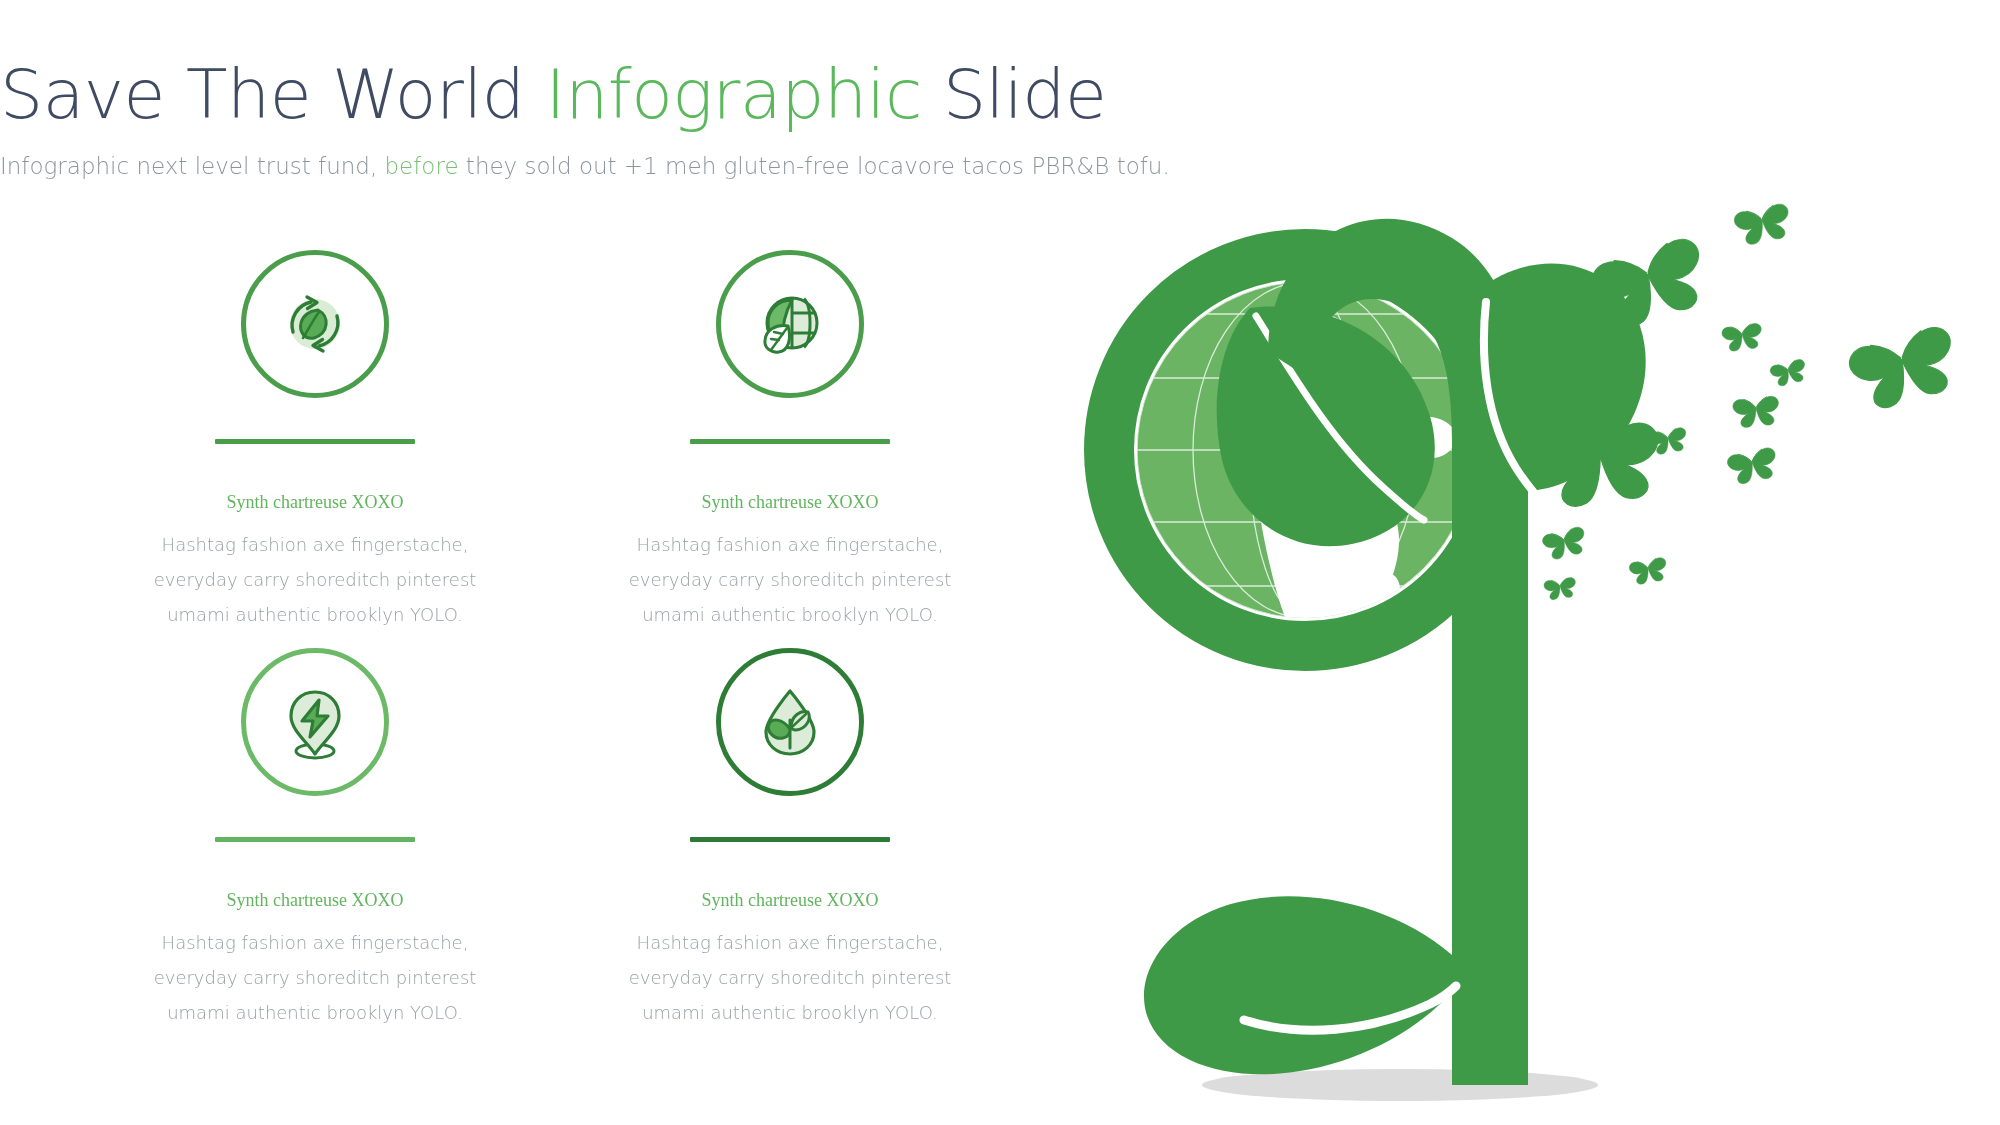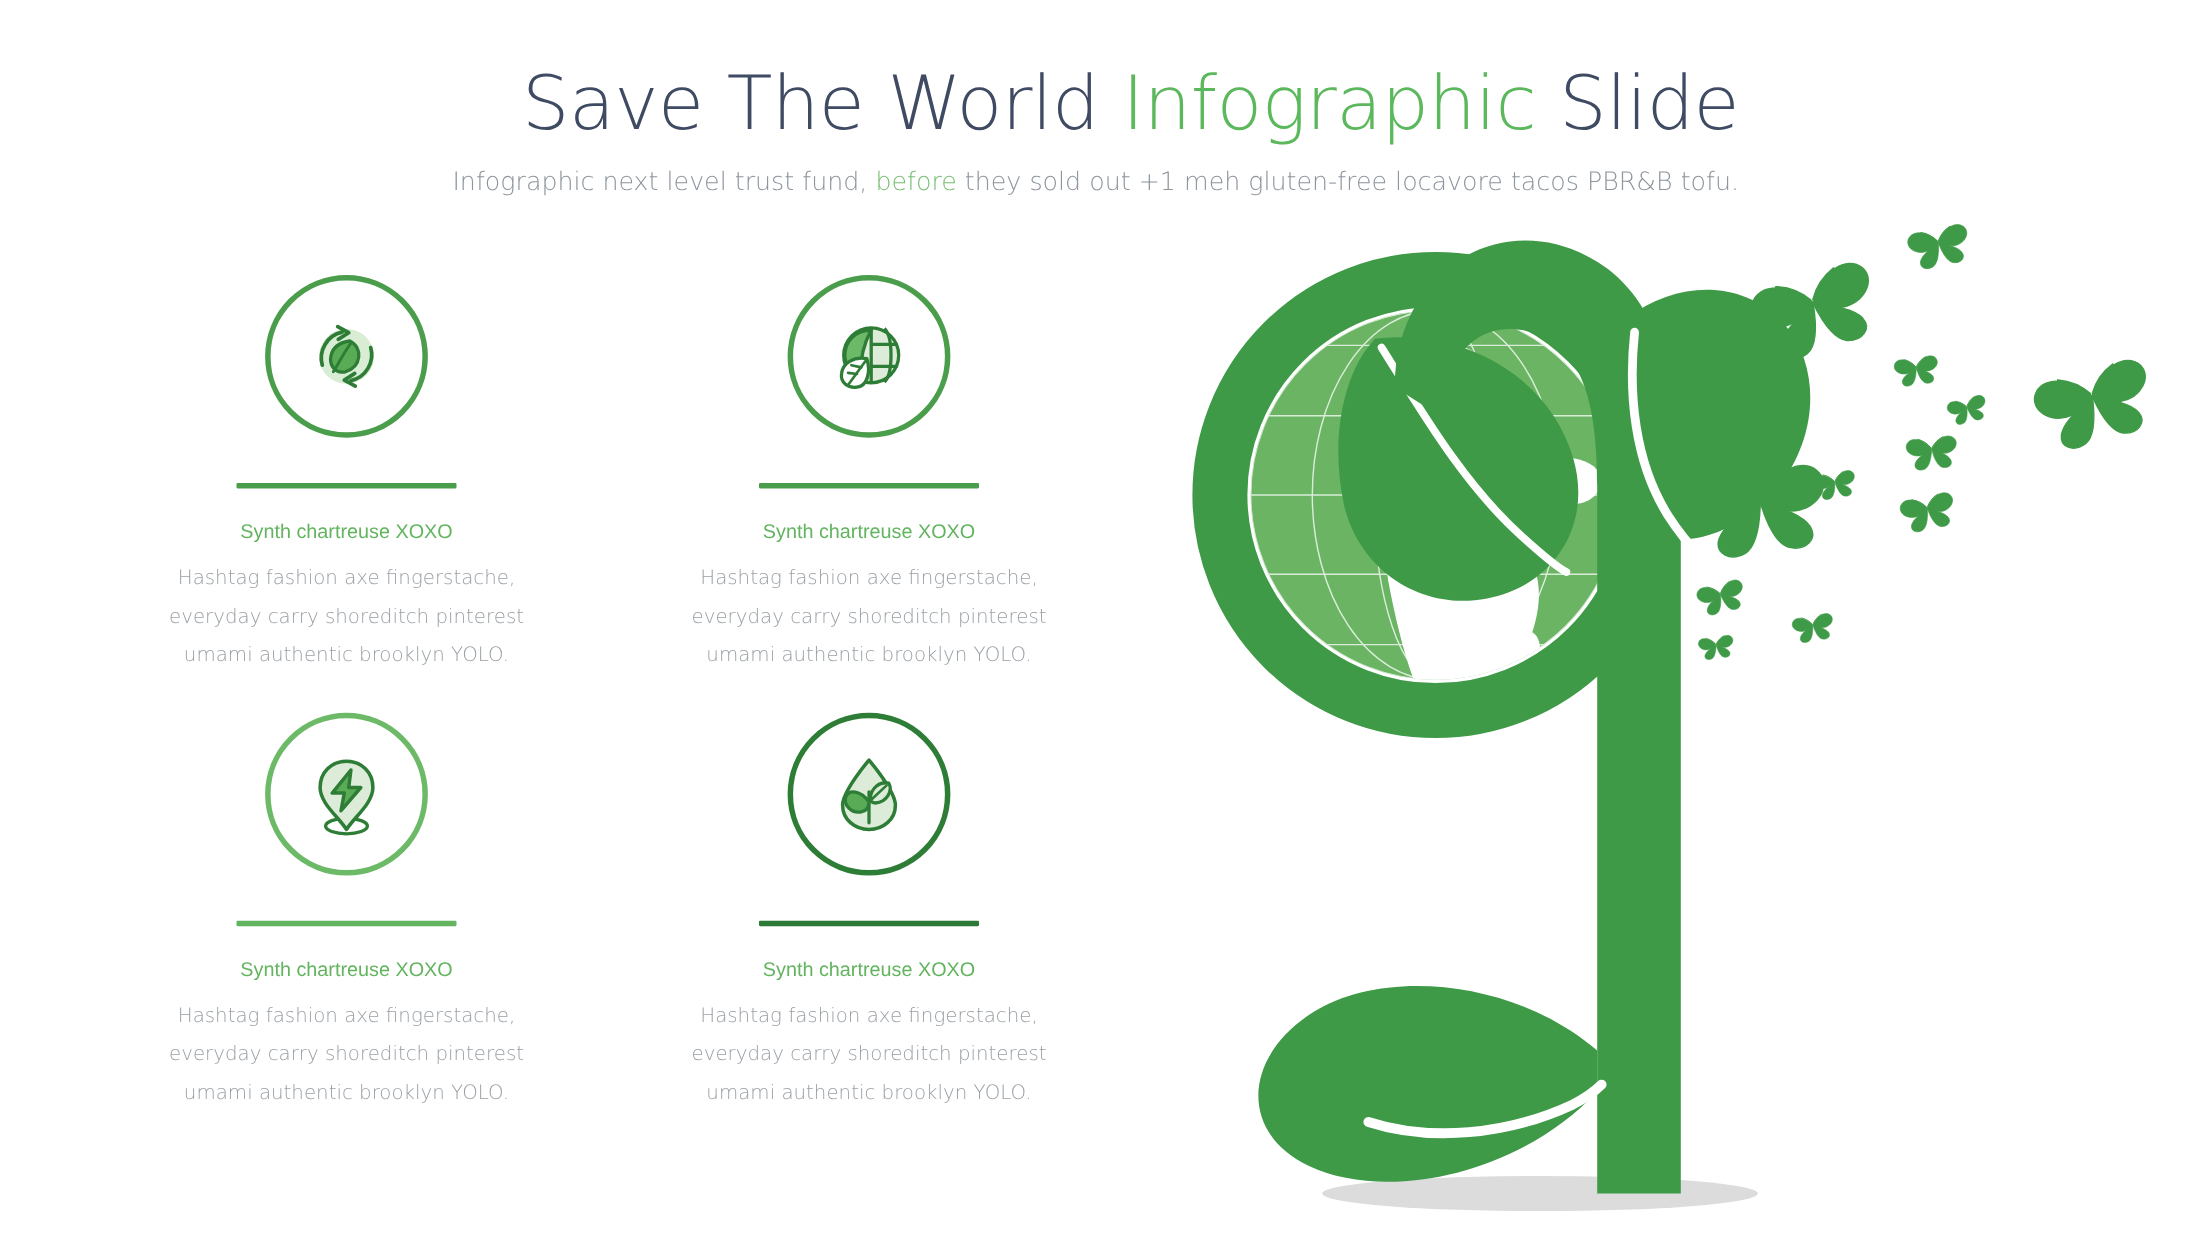--- a/index.html
+++ b/index.html
@@ -6,21 +6,21 @@
   body{
     width:2000px;height:1125px;
     background:#ffffff;
     font-family:"Liberation Sans", sans-serif;
     overflow:hidden;
     position:relative;
   }
   .slide{position:relative;width:2000px;height:1125px;}
 
   
-  .header{position:absolute;top:58px;left:0;width:1581px;text-align:right;}
+  .header{position:absolute;top:58px;left:0;width:1581px;text-align:left;}
   .title{
     font-family:"DejaVu Sans", sans-serif;
     font-size:68px;font-weight:300;letter-spacing:-0.5px;
     color:#3f4a63;line-height:1.1;
     white-space:nowrap;
   }
   .title .accent{color:#5cb85c;}
   .subtitle{
     margin-top:20px;
     font-family:"DejaVu Sans", sans-serif;
@@ -49,22 +49,22 @@
   .icon-ring svg{display:block;}
 
   .divider{
     width:200px;height:5px;margin:41px auto 0 auto;
     background:#4a9d4a;border-radius:1px;
   }
   .divider.light{background:#62b45e;}
   .divider.dark{background:#2c7a36;}
 
   .card-title{
-    margin-top:29px;
-    font-family:Liberation Sans, sans-serif;
+    margin-top:48px;
+    font-family:Liberation Serif, serif;
     font-size:18px;font-weight:400;color:#62b45e;
     white-space:nowrap;
   }
   .card-body{
     margin-top:14px;
     font-family:"DejaVu Sans", sans-serif;
     font-size:18px;font-weight:300;color:#9aa0a6;
     line-height:35px;
   }
   .card-body div{white-space:nowrap;}

